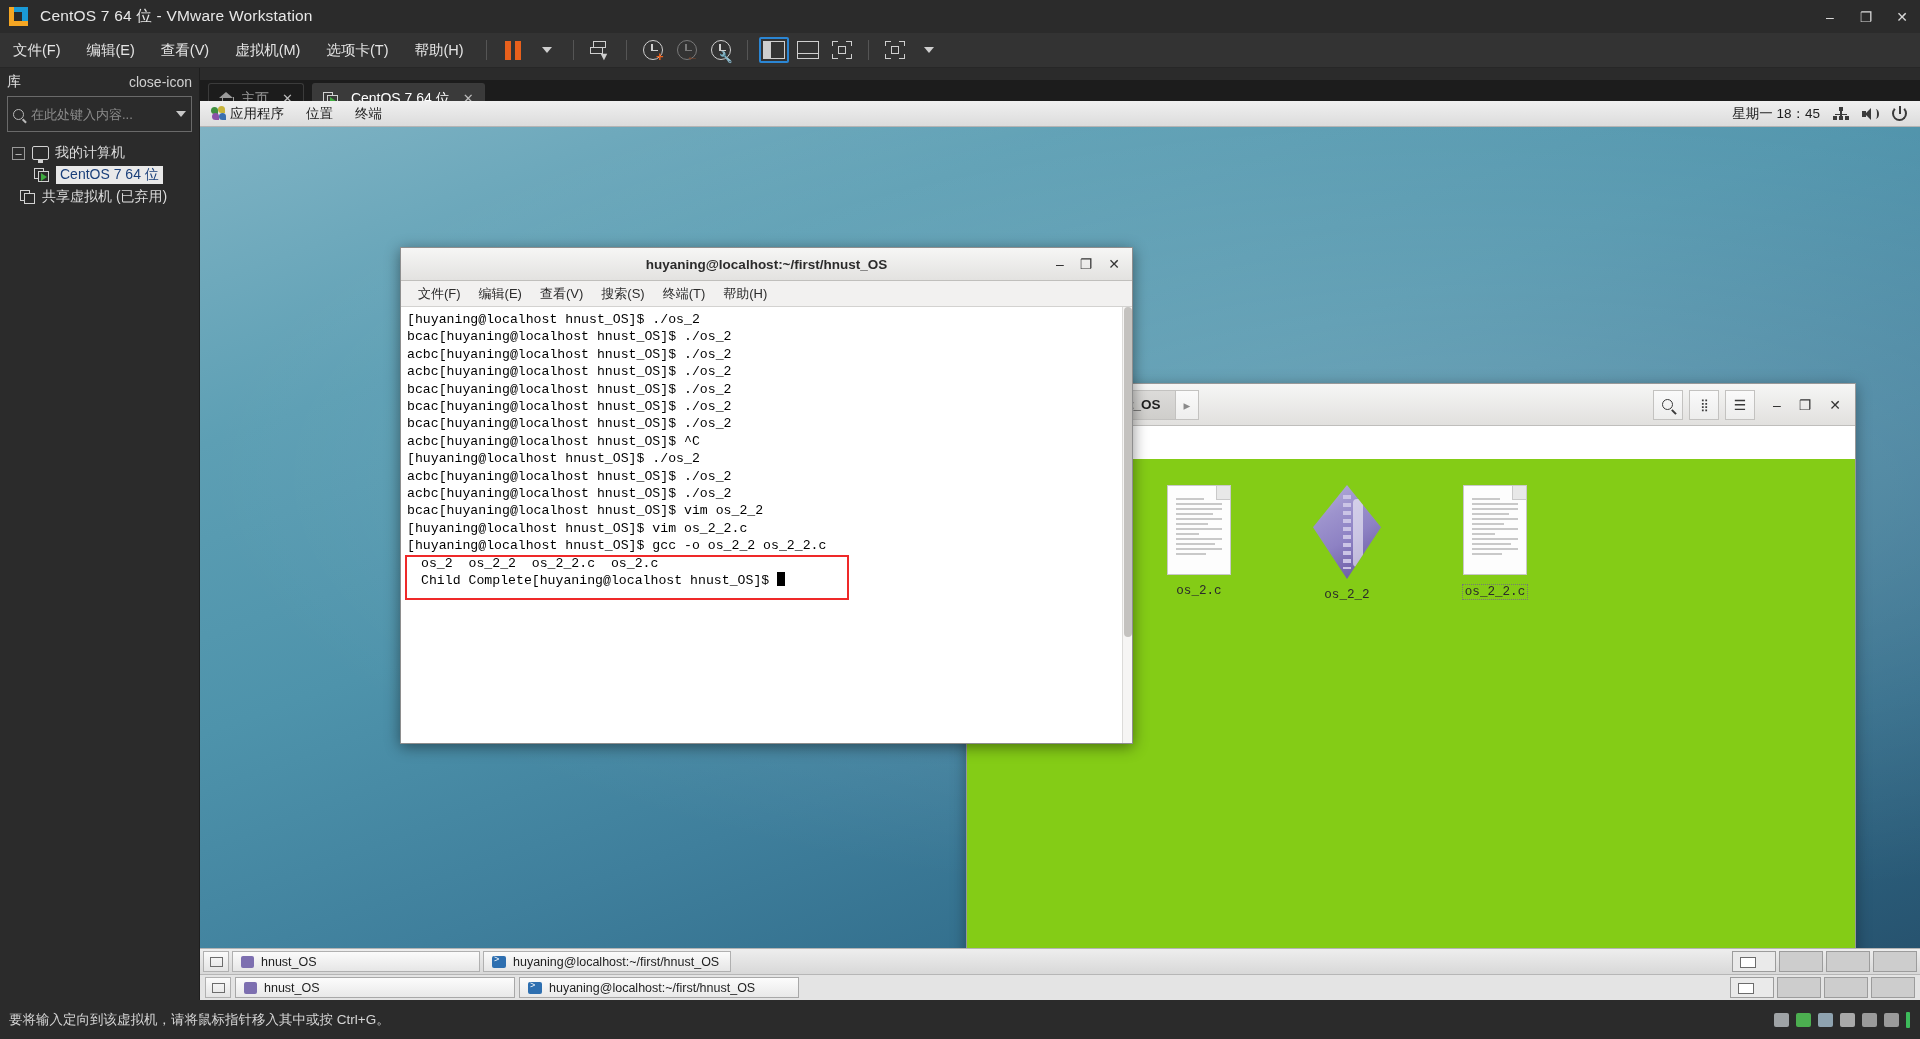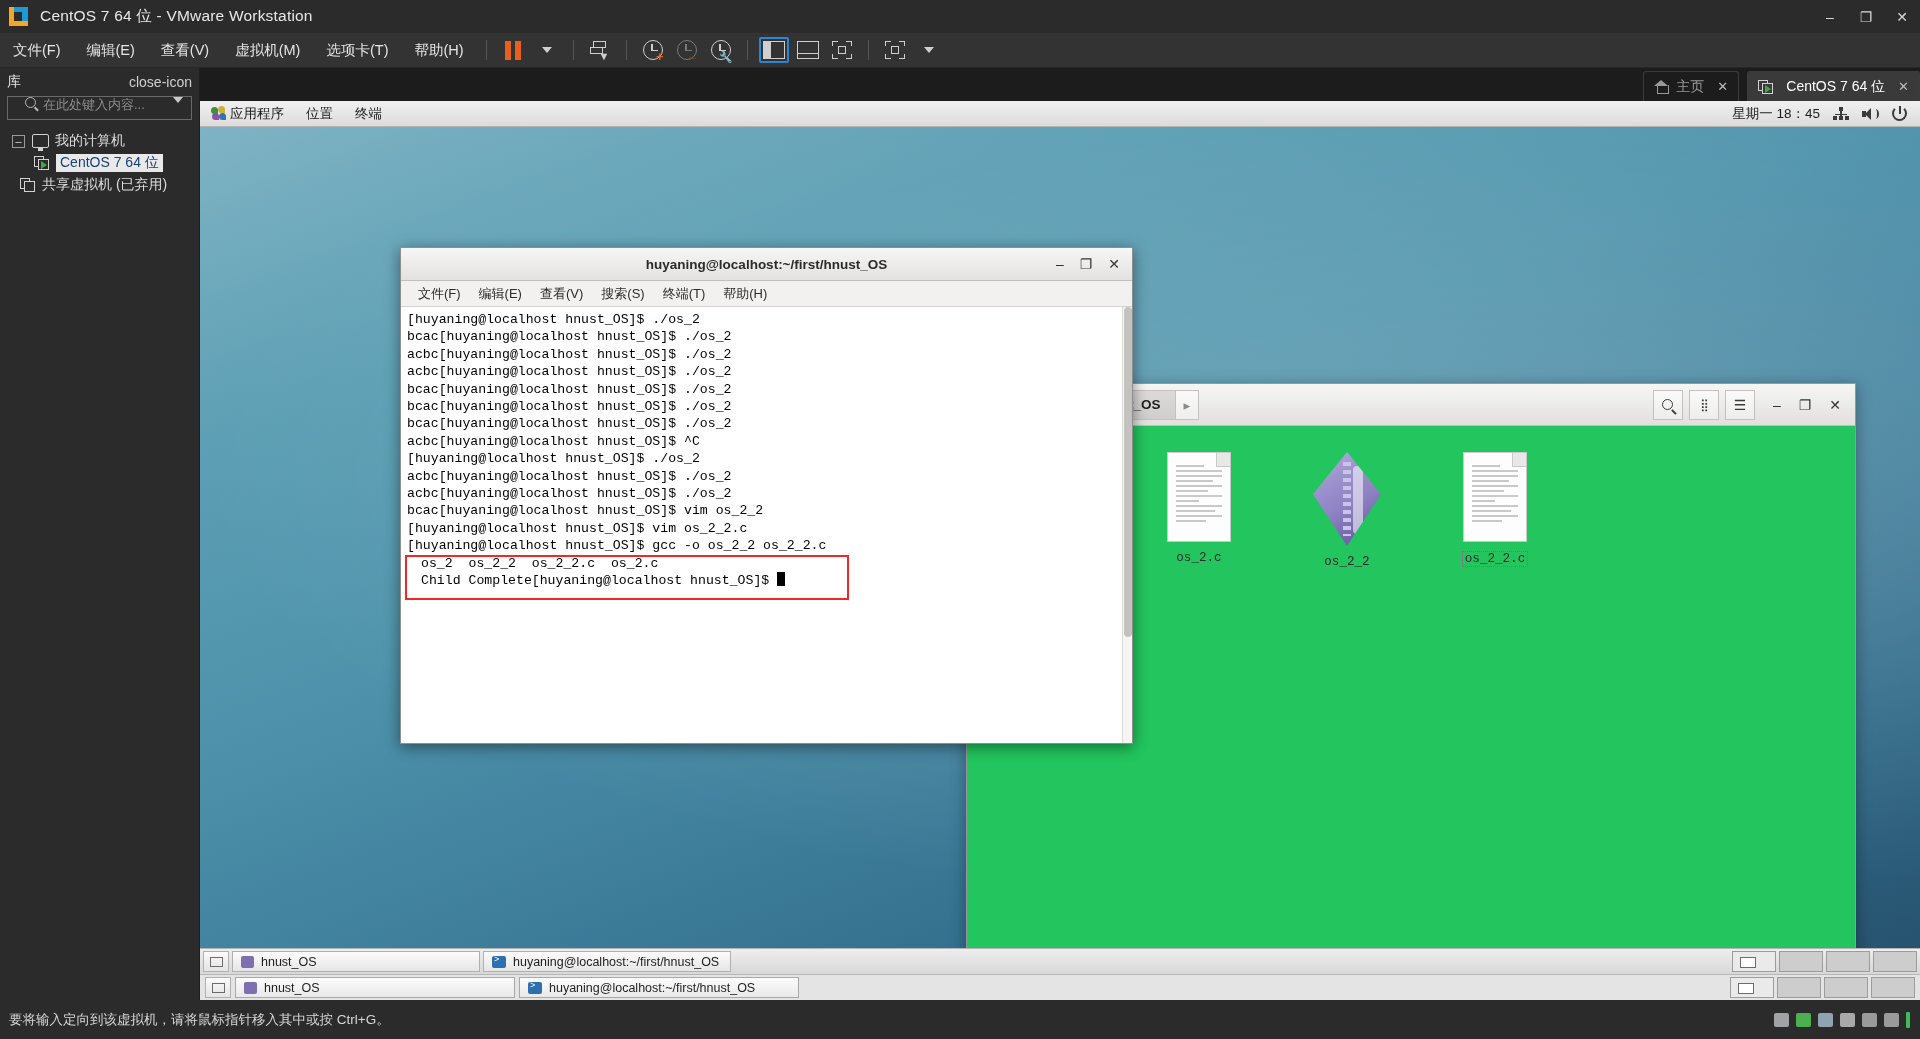--- a/index.html
+++ b/index.html
@@ -73,22 +73,22 @@
   .library {
     position: absolute; left: 0; top: 68px; width: 200px; bottom: 0;
     background: #2b2b2b; border-right: 1px solid #1e1e1e;
   }
   .lib-head {
     height: 27px; display: flex; align-items: center; justify-content: space-between;
     padding: 0 7px; color: #e4e4e4; font-size: 14px;
   }
   .lib-head .x { color: #d0d0d0; font-size: 14px; }
   .lib-search {
-    margin: 1px 7px 0 7px; height: 24px; background: #2b2b2b;
-    border: 1px solid #6a6a6a; display: flex; align-items: flex-start; padding: 0 17px;
+    margin: 1px 7px 0 7px; height: 36px; background: #2b2b2b;
+    border: 1px solid #6a6a6a; display: flex; align-items: center; padding: 0 5px;
   }
   .lib-search .mag {
     width: 11px; height: 11px; border: 1.6px solid #b9b9b9; border-radius: 50%;
     position: relative; margin-right: 7px; flex: none;
   }
   .lib-search .mag::after { content:''; position:absolute; right:-4px; bottom:-3px; width:5px; height:1.6px; background:#b9b9b9; transform: rotate(45deg); }
   .lib-search input {
     background: transparent; border: 0; outline: 0; color: #cfcfcf; font-size: 13px;
     width: 130px; font-family: inherit;
   }
@@ -105,22 +105,22 @@
   .vm-ic { width: 16px; height: 15px; position: relative; margin-right: 6px; flex:none; }
   .vm-ic .back { position:absolute; left:0; top:0; width:10px; height:11px; border:1.6px solid #d2d2d2;}
   .vm-ic .front { position:absolute; left:4px; top:3px; width:11px; height:11px; border:1.6px solid #d2d2d2; background:#2b2b2b;}
   .vm-ic .play { position:absolute; left:7px; top:5px; width:0;height:0;border-left:6px solid #3faa3f;border-top:4px solid transparent;border-bottom:4px solid transparent;}
   .tree-row.selected .label { background: #e9e9e9; color: #1a3f7a; padding: 0 4px; }
   .tree-row.child { padding-left: 34px; }
   .tree-row.child2 { padding-left: 20px; }
 
   
   .tabstrip {
-    position: absolute; left: 200px; top: 68px; right: 0; height: 33px;
-    background: #1c1c1c; display: flex; align-items: flex-end; justify-content: flex-end;
+    position: absolute; left: 200px; top: 80px; right: 0; height: 33px;
+    background: #1c1c1c; display: flex; align-items: flex-end;
   }
   .tab {
     height: 30px; display: flex; align-items: center; gap: 7px; padding: 0 10px;
     margin-left: 8px; border: 1px solid #3b3b3b; border-bottom: 0;
     border-radius: 3px 3px 0 0; font-size: 14px; color: #9a9a9a;
   }
   .tab.active { background: #3a3a3a; color: #ffffff; }
   .tab .x { font-size: 13px; color: #bdbdbd; margin-left: 6px; }
   .home-ic { width: 15px; height: 13px; position: relative; }
   .home-ic::before { content:''; position:absolute; left:0; top:0; width:0;height:0;border-left:7.5px solid transparent;border-right:7.5px solid transparent;border-bottom:6px solid #9a9a9a;}
@@ -231,21 +231,21 @@
   }
   .crumb:first-child { border-left: 1px solid #c3c2c0; }
   .crumb.current { background: linear-gradient(#dcdbd9,#cfcecb); color: #1f1f1f; font-weight: bold; }
   .crumb.arrow { padding: 0 8px; color: #8a8a8a; }
   .naut-right { margin-left: auto; display: flex; align-items: center; gap: 6px; }
   .nbtn {
     width: 30px; height: 30px; border: 1px solid #c3c2c0; background: linear-gradient(#fafafa,#ededec);
     display: flex; align-items: center; justify-content: center; font-size: 14px; color: #3a3a3a;
   }
   .naut-wc { display: flex; gap: 18px; margin-left: 12px; padding-right: 6px; font-size: 14px; color: #333; }
-  .naut-body { flex: 1; background: #22c55e; display: flex; flex-wrap: wrap; align-content: flex-start; padding: 26px 10px; }
+  .naut-body { flex: 1; background: #84cc16; display: flex; flex-wrap: wrap; align-content: flex-start; padding: 26px 10px; margin-top: 33px; }
   .file-item { width: 148px; display: flex; flex-direction: column; align-items: center; gap: 9px; }
   .file-name { font-size: 12.6px; color: #2b2b2b; font-family: "Liberation Mono", monospace; }
   .file-name.selected { border: 1px dotted #777; padding: 0 2px; }
   .icon-exec {
     width: 68px; height: 94px;
     background: linear-gradient(150deg, #b9b2dd 0%, #9d93cd 30%, #8e82c4 55%, #6f60a8 85%);
     clip-path: polygon(50% 0%, 100% 45%, 50% 100%, 0% 45%);
     position: relative;
   }
   .icon-exec::after {

